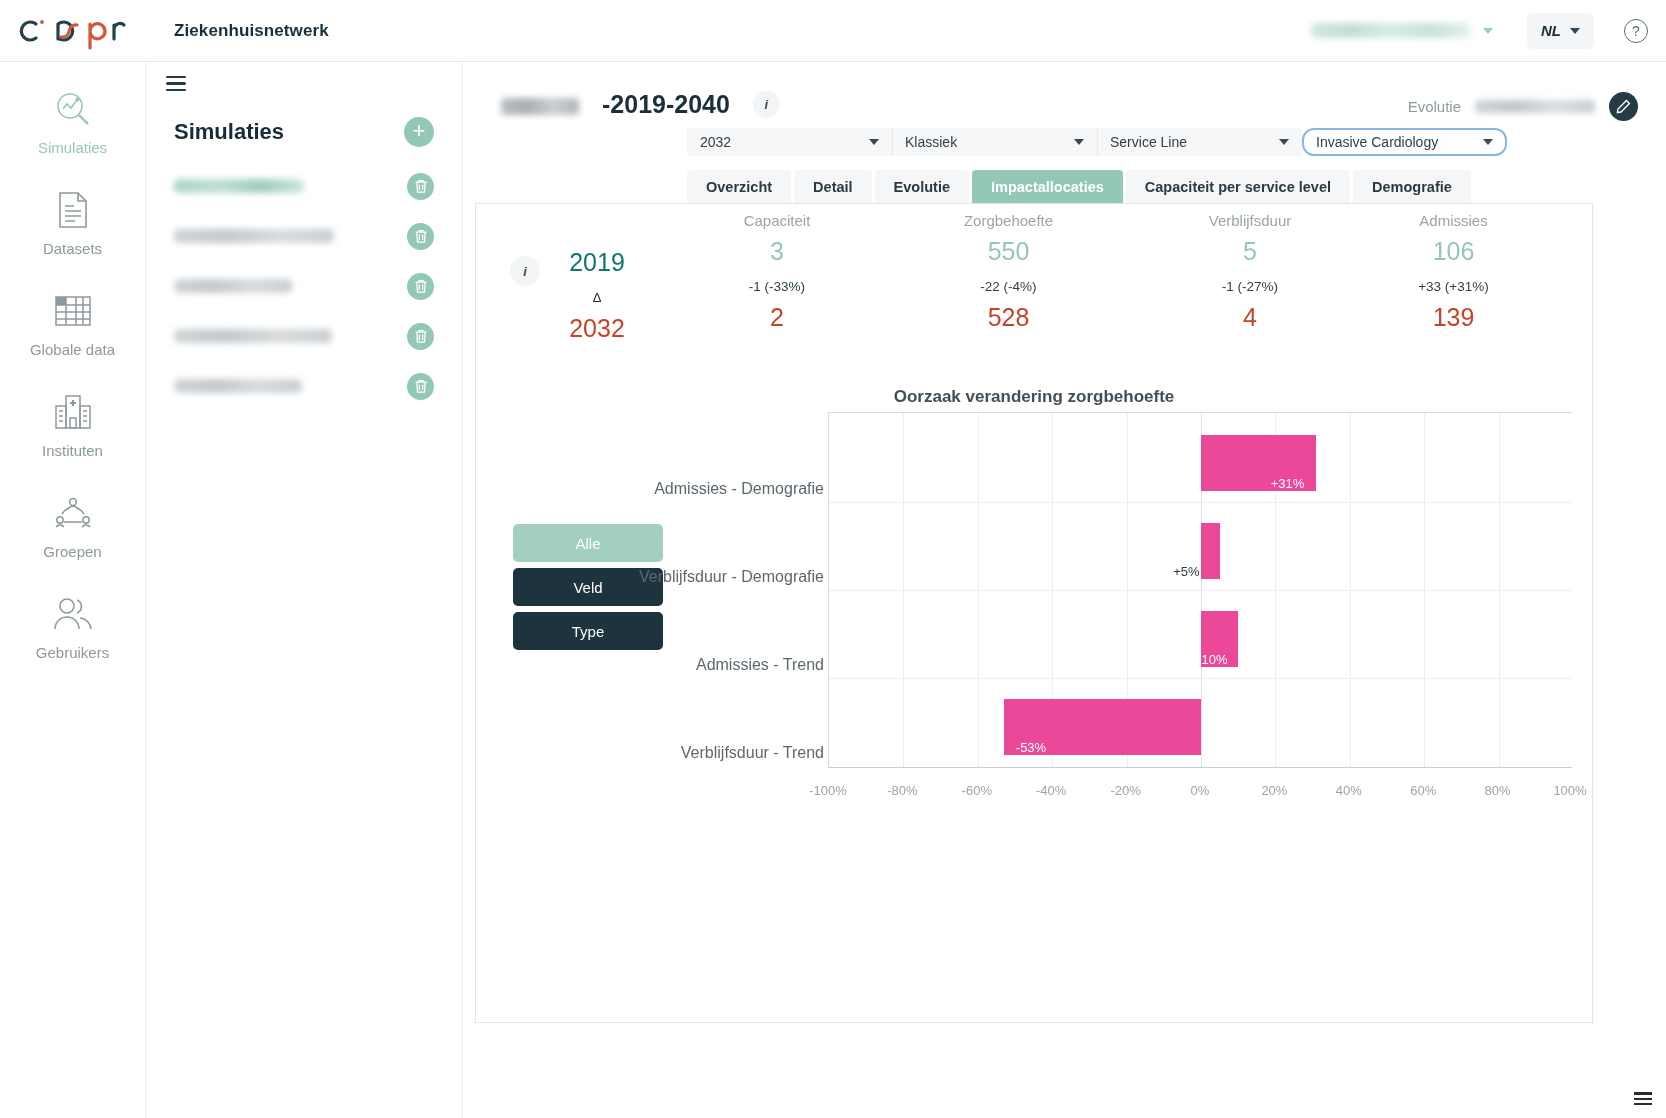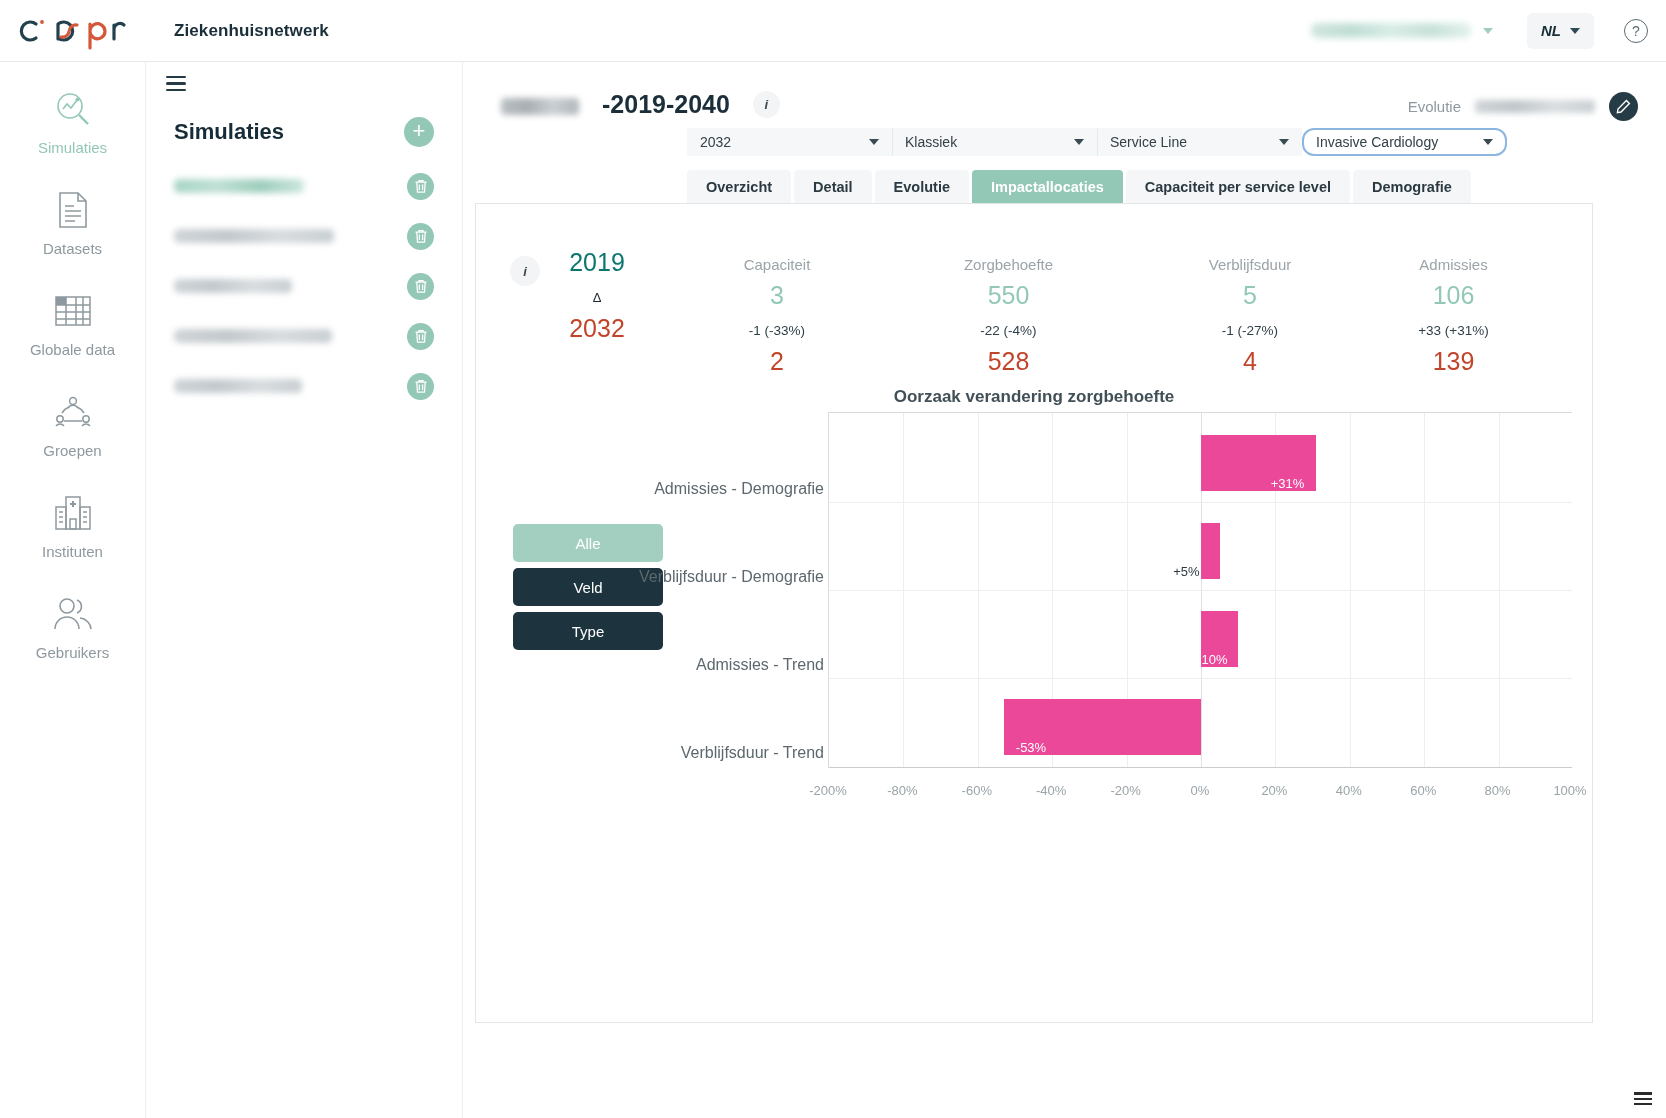--- a/index.html
+++ b/index.html
@@ -150,21 +150,21 @@
 
   
   .panel {
     position:absolute; left: 12px; top: 141px; width: 1118px; height: 820px;
     border: 1px solid #e2e6e8; background:#fff;
   }
 
   
   .kpis { position: relative; height: 130px; }
   .kpi-col { position:absolute; text-align:center; }
-  .kpi-lbl { font-size:15px; color:#9aa4a9;margin-top:44px; }
+  .kpi-lbl { font-size:15px; color:#9aa4a9; }
   .kpi-cur { font-size:25px; color:#93c7b6; margin-top:8px; }
   .kpi-delta { font-size:13.5px; color:#2f3f48; margin-top:13px; }
   .kpi-new { font-size:25px; color:#c2452b; margin-top:9px; }
   .kpi-info {
     position:absolute; left:34px; top:52px; width:30px; height:30px; border-radius:50%;
     background:#f2f4f5; display:flex;align-items:center;justify-content:center;
     font-size:13px; font-style:italic; font-weight:bold; color:#3b4a52; cursor:pointer;
   }
   .kpi-years { position:absolute; left:46px; top:44px; width:150px; text-align:center;}
   .yr-cur { font-size:25px; color:#0f766e; }
@@ -266,49 +266,49 @@
         <rect x="3" y="3" width="34" height="28"></rect>
         <path d="M3 11 H37 M3 18 H37 M3 25 H37 M13 3 V31 M23 3 V31 M30 3 V31"></path>
         <rect x="3" y="3" width="10" height="8" fill="#8e999f" stroke="none"></rect>
       </svg>
     </span>
     <span>Globale data</span>
   </div>
 
   <div class="nav-item">
     <span class="nav-ico">
+      <svg width="40" height="36" viewBox="0 0 40 36" fill="none" stroke="#8e999f" stroke-width="1.5">
+        <rect x="13" y="2" width="14" height="32"></rect>
+        <rect x="3" y="12" width="10" height="22"></rect>
+        <rect x="27" y="12" width="10" height="22"></rect>
+        <path d="M20 6 V12 M17 9 H23" stroke-width="2"></path>
+        <rect x="17" y="24" width="6" height="10"></rect>
+        <path d="M6 17 h4 M6 22 h4 M6 27 h4 M30 17 h4 M30 22 h4 M30 27 h4"></path>
+      </svg>
+    </span>
+    <span>Instituten</span>
+  </div>
+
+  <div class="nav-item">
+    <span class="nav-ico">
       <svg width="40" height="34" viewBox="0 0 40 34" fill="none" stroke="#8e999f" stroke-width="1.5">
         <circle cx="20" cy="6" r="3.4"></circle>
         <path d="M15 13 a6 6 0 0 1 10 0"></path>
         <circle cx="7" cy="24" r="3.2"></circle>
         <circle cx="33" cy="24" r="3.2"></circle>
         <path d="M3 31 a5 5 0 0 1 8 0 M29 31 a5 5 0 0 1 8 0"></path>
         <path d="M11 26 H29" stroke-dasharray="0"></path>
         <path d="M9 18 a14 14 0 0 1 7 -6 M31 18 a14 14 0 0 0 -7 -6"></path>
       </svg>
     </span>
     <span>Groepen</span>
   </div>
 
   <div class="nav-item">
     <span class="nav-ico">
-      <svg width="40" height="36" viewBox="0 0 40 36" fill="none" stroke="#8e999f" stroke-width="1.5">
-        <rect x="13" y="2" width="14" height="32"></rect>
-        <rect x="3" y="12" width="10" height="22"></rect>
-        <rect x="27" y="12" width="10" height="22"></rect>
-        <path d="M20 6 V12 M17 9 H23" stroke-width="2"></path>
-        <rect x="17" y="24" width="6" height="10"></rect>
-        <path d="M6 17 h4 M6 22 h4 M6 27 h4 M30 17 h4 M30 22 h4 M30 27 h4"></path>
-      </svg>
-    </span>
-    <span>Instituten</span>
-  </div>
-
-  <div class="nav-item">
-    <span class="nav-ico">
       <svg width="42" height="34" viewBox="0 0 42 34" fill="none" stroke="#8e999f" stroke-width="1.6">
         <circle cx="15" cy="9" r="7"></circle>
         <path d="M3 32 a12 12 0 0 1 24 0"></path>
         <path d="M25 3 a7 7 0 0 1 0 13"></path>
         <path d="M28 21 a12 12 0 0 1 11 11"></path>
       </svg>
     </span>
     <span>Gebruikers</span>
   </div>
 </div>
@@ -499,21 +499,21 @@
 
         <div class="bar" style="left:372px; width:37.2px; top:198px; height:56px;">
           <span class="bar-lbl" style="position:absolute;left:-7px;white-space:nowrap;">+10%</span>
         </div>
 
         <div class="bar" style="left:174.8px; width:197.2px; top:286px; height:56px; padding-left:12px;">
           <span class="bar-lbl">-53%</span>
         </div>
       </div>
 
-      <div class="xtick" style="left:156px">-200%</div>
+      <div class="xtick" style="left:156px">-100%</div>
       <div class="xtick" style="left:230.4px">-80%</div>
       <div class="xtick" style="left:304.8px">-60%</div>
       <div class="xtick" style="left:379.2px">-40%</div>
       <div class="xtick" style="left:453.6px">-20%</div>
       <div class="xtick" style="left:528px">0%</div>
       <div class="xtick" style="left:602.4px">20%</div>
       <div class="xtick" style="left:676.8px">40%</div>
       <div class="xtick" style="left:751.2px">60%</div>
       <div class="xtick" style="left:825.6px">80%</div>
       <div class="xtick" style="left:898px">100%</div>

